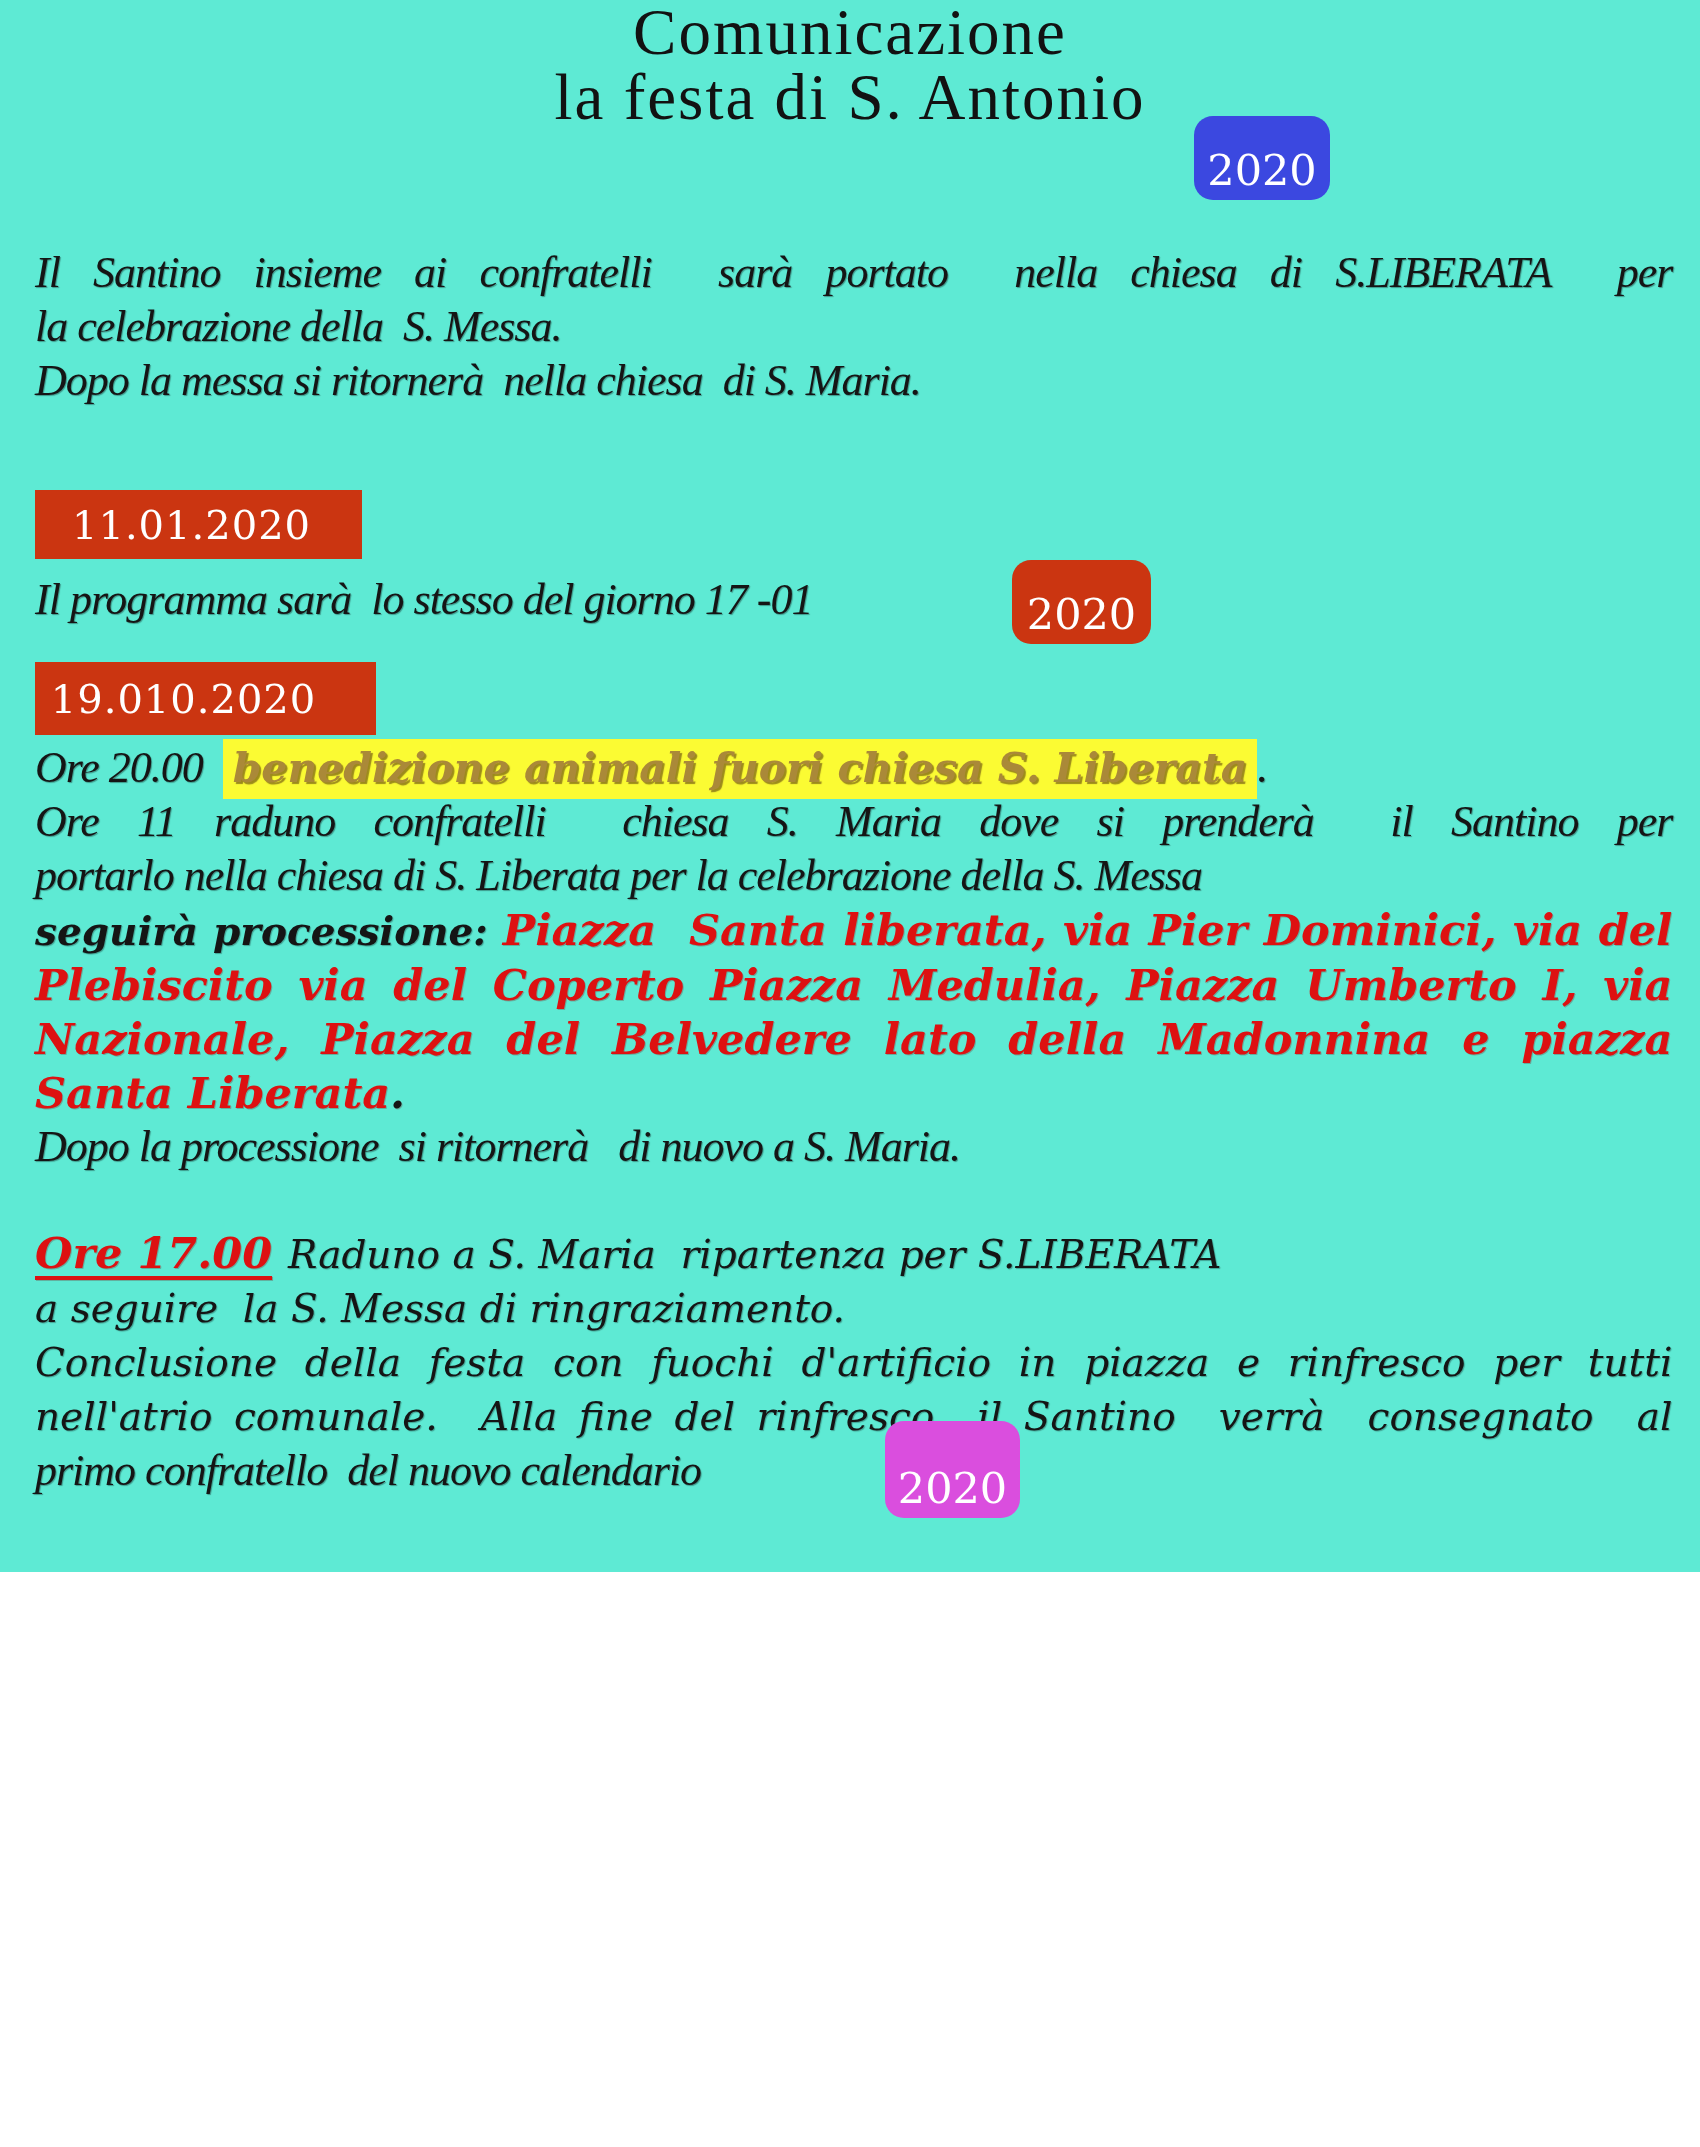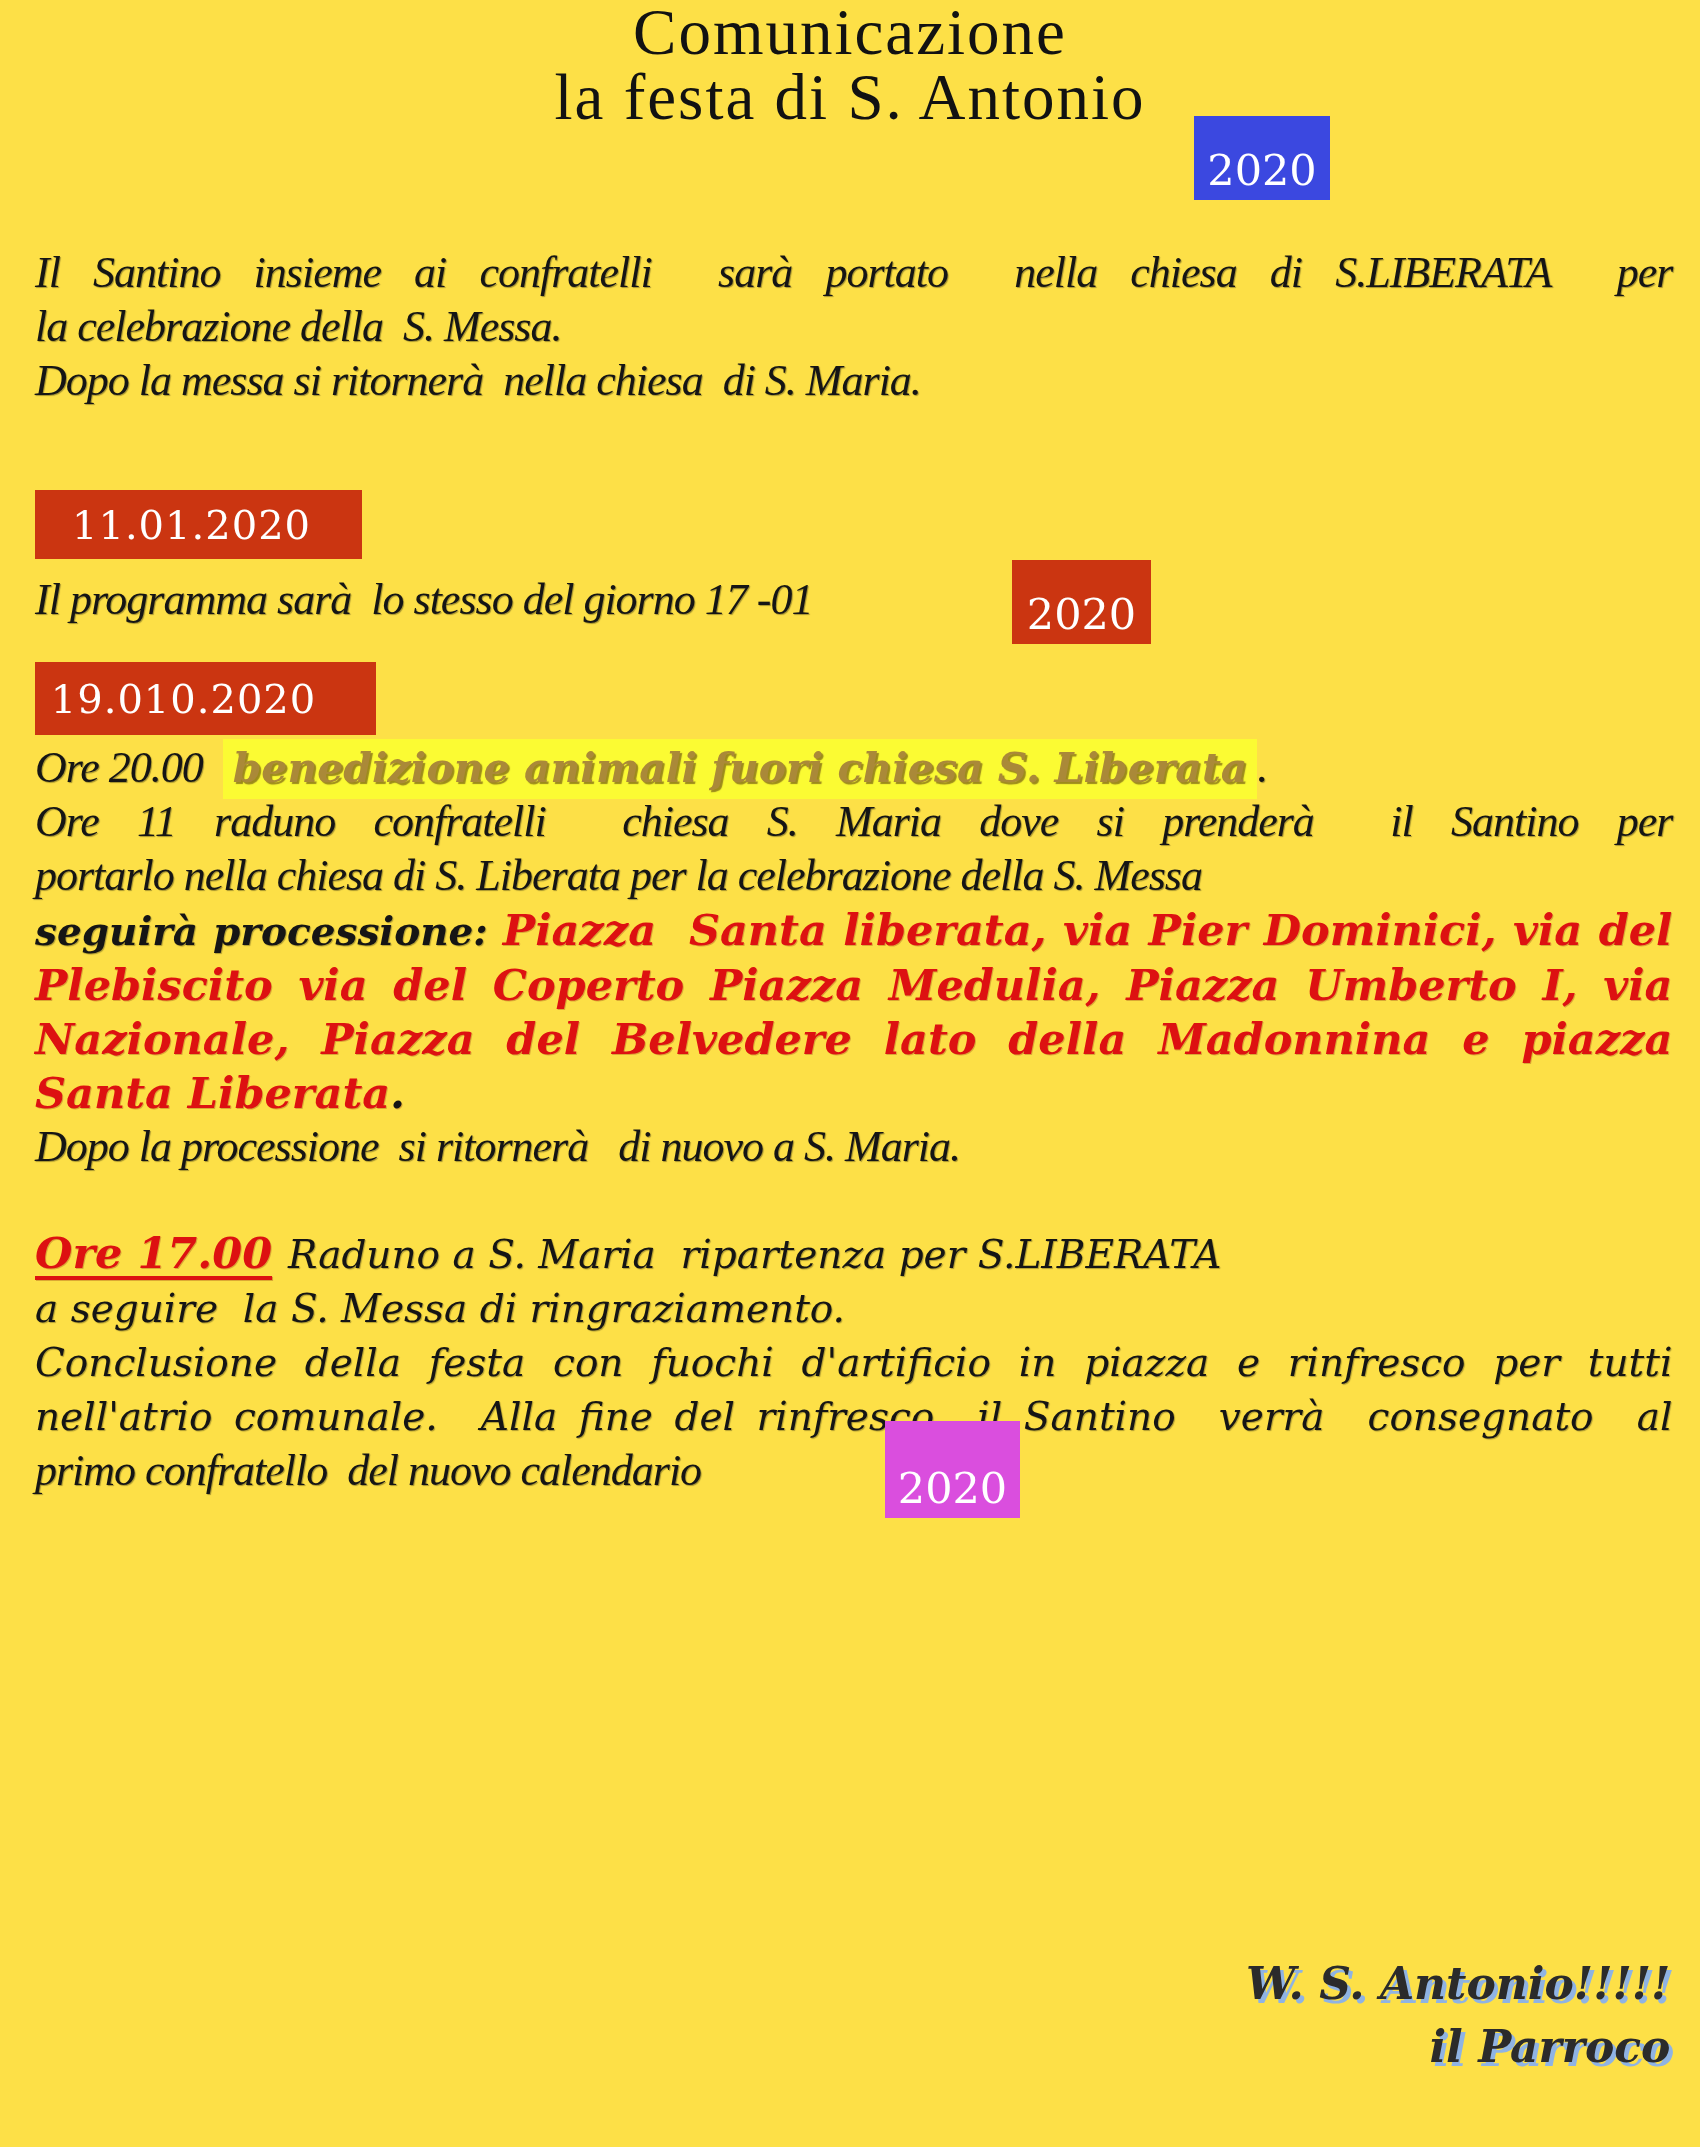--- a/index.html
+++ b/index.html
@@ -1,19 +1,19 @@
 <!DOCTYPE html>
 <html><head>
 <meta charset="utf-8">
 <style>
   html,body{margin:0;padding:0;background:#ffffff;}
   .page{
     position:relative;
-    width:1700px;height:2147px;
-    background:#fde047;
+    width:1700px;height:1572px;
+    background:#5eead4;
     overflow:hidden;
     font-family:"Liberation Serif", serif;
     color:#151515;
   }
   
   .title{
     position:absolute;top:0;left:0;width:100%;
     text-align:center;
     font-family:"Liberation Serif", serif;
     font-size:65px;line-height:65px;
@@ -61,21 +61,21 @@
   }
   .db18{width:327px;height:69px;font-size:40px;padding-left:37px;margin-bottom:13.8px;}
   .db19{width:341px;height:73px;font-size:40px;padding-left:15.8px;margin-bottom:5.9px;}
   
   .badge{
     position:absolute;
     display:flex;align-items:flex-end;justify-content:center;
     color:#ffffff;
     font-family:"DejaVu Serif", serif;
     font-size:43px;line-height:51px;
-    padding-bottom:3.9px;box-sizing:border-box;
+    padding-bottom:3.9px;box-sizing:border-box;border-radius:19px;
   }
   .badge-blue{left:1194px;top:116px;width:136px;height:84px;background:#3b48e0;}
   .badge-red{left:1012px;top:560px;width:139px;height:84px;background:#cb3511;}
   .badge-magenta{left:885px;top:1421px;width:135px;height:97px;background:#da4ede;}
   
   .goldhl{
     background:#fbfb33;
     font-family:"DejaVu Serif", serif;
     font-style:italic;font-weight:bold;
     font-size:41px;

